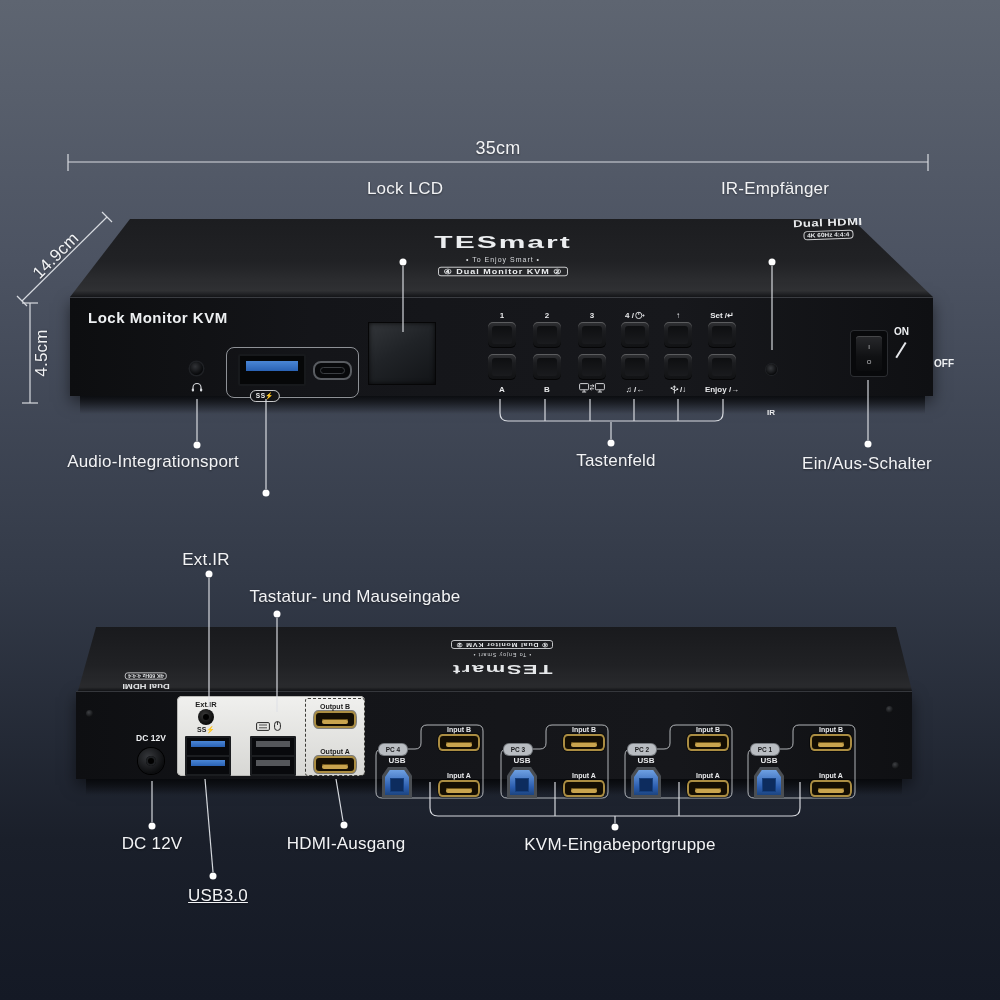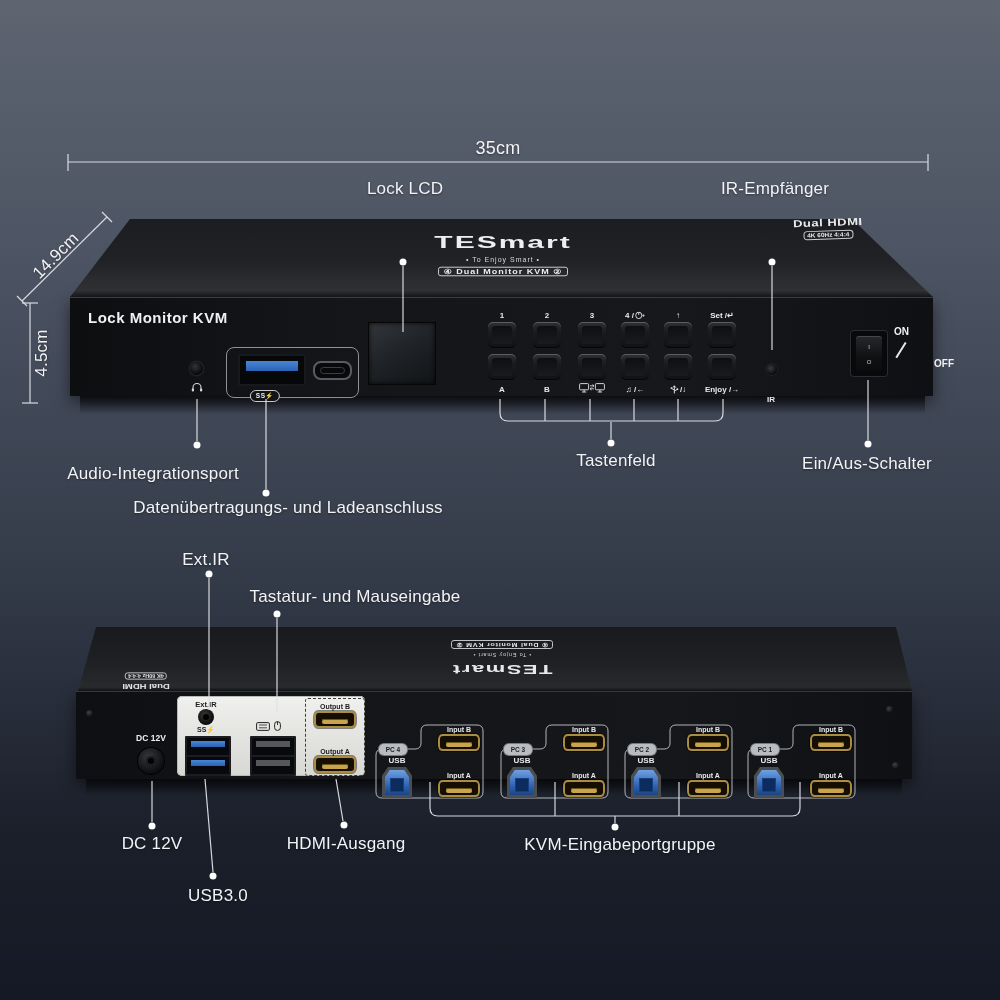--- a/index.html
+++ b/index.html
@@ -185,21 +185,21 @@
       <circle cx="1.6" cy="4.1" r="0.9" fill="#e8e9eb"></circle>
         <rect x="6.7" y="4.4" width="1.6" height="1.6" fill="#e8e9eb"></rect>
     </svg>
       <span>/↓</span>
     </div>
   <div class="klabel" style="left:722px;top:389px;">
       <span>Enjoy /→</span>
     </div>
 
   <div class="abs" style="left:766px;top:364px;width:11px;height:11px;border-radius:50%;background:radial-gradient(circle at 42% 38%,#37393d,#0a0b0d 70%);box-shadow:0 0 0 1px #202226;"></div>
-  <div class="klabel" style="left:771px;top:399px;">
+  <div class="klabel" style="left:771px;top:412px;">
       <span>IR</span>
     </div>
 
   <div class="abs powerouter"></div>
   <div class="abs rocker"></div>
   <div class="rockmark" style="left:869px;top:347px;">I</div>
   <div class="rockmark" style="left:869px;top:362px;">O</div>
   <div class="abs paneltext" style="left:894px;top:326px;font-size:10px;">ON</div>
   <div class="abs paneltext" style="left:894px;top:358px;font-size:10px;margin-left:40px;">OFF</div>
   <div class="abs" style="left:900px;top:341px;width:1.5px;height:18px;background:#e6e8ec;transform:rotate(32deg);"></div>
@@ -298,28 +298,27 @@
   <div class="screw" style="left:86px;top:710px;"></div>
   <div class="screw" style="left:886px;top:706px;"></div>
   <div class="screw" style="left:892px;top:762px;"></div>
 
   <div class="lbl" style="left:498px;top:148px;font-size:18px;">35cm</div>
   <div class="lbl" style="left:56px;top:256px;transform:translate(-50%,-50%) rotate(-45deg);">14.9cm</div>
   <div class="lbl" style="left:42px;top:353px;transform:translate(-50%,-50%) rotate(-90deg);">4.5cm</div>
 
   <div class="lbl" style="left:405px;top:189px;">Lock LCD</div>
   <div class="lbl" style="left:775px;top:189px;">IR-Empfänger</div>
-  <div class="lbl" style="left:153px;top:474px;">Audio-Integrationsport</div>
-  <div class="lbl" style="left:288px;top:508px;">Datenübertragungs- und Ladeanschluss</div>
+  <div class="lbl" style="left:153px;top:462px;">Audio-Integrationsport</div>
   <div class="lbl" style="left:616px;top:461px;">Tastenfeld</div>
   <div class="lbl" style="left:867px;top:464px;">Ein/Aus-Schalter</div>
   <div class="lbl" style="left:206px;top:560px;">Ext.IR</div>
   <div class="lbl" style="left:355px;top:597px;">Tastatur- und Mauseingabe</div>
   <div class="lbl" style="left:152px;top:844px;">DC 12V</div>
-  <div class="lbl" style="left:218px;top:896px;">USB3.0</div>
+  <div class="lbl" style="left:218px;top:896px;text-decoration:underline;">USB3.0</div>
   <div class="lbl" style="left:346px;top:844px;">HDMI-Ausgang</div>
   <div class="lbl" style="left:620px;top:845px;">KVM-Eingabeportgruppe</div>
 
   <svg class="overlay" width="1000" height="1000" viewBox="0 0 1000 1000">
     <g stroke="#dfe2e7" stroke-width="1.2" fill="none" opacity=".95">
 
       <line x1="68" y1="162" x2="928" y2="162"></line>
       <line x1="68" y1="154" x2="68" y2="171"></line>
         <line x1="928" y1="154" x2="928" y2="171"></line>
 

